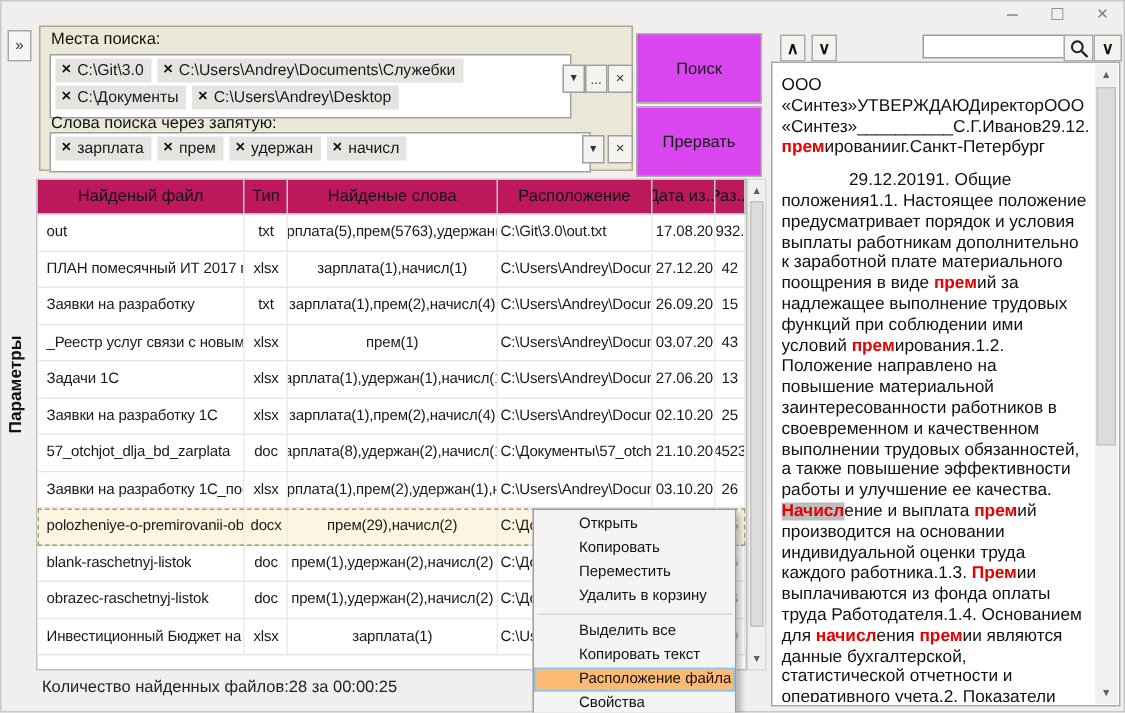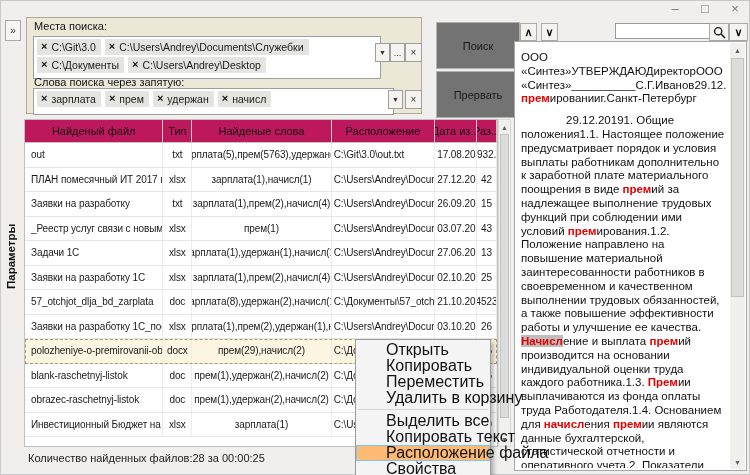--- a/index.html
+++ b/index.html
@@ -21,21 +21,21 @@
   .scope-panel{position:absolute;left:26px;top:17px;width:394px;height:95px;background:#ece8d8;border:1px solid #b2aa94;}
   .scope-label{position:absolute;font-size:11px;color:#111;}
   .chipbox{position:absolute;background:#fff;border:1px solid #9e9e9e;display:flex;flex-wrap:wrap;
            gap:2px 4px;padding:2px 3px;align-content:flex-start;overflow:hidden;font-size:10.5px;}
   .chip{background:#e4e4e1;display:inline-flex;align-items:center;padding:0 5px 1px 4px;height:15px;white-space:nowrap;}
   .chip-x{font-weight:bold;margin-right:4px;font-size:11px;line-height:1;color:#111;}
   .mini-btn{position:absolute;background:#f4f3f0;border:1px solid #9e9e9e;font-size:8px;color:#333;
             display:flex;align-items:center;justify-content:center;}
   .mini-btn.arrow{font-size:7px;}
 
-  .cmd-btn{position:absolute;left:436px;width:82px;height:45px;background:#737373;border:1px solid #b0b0b0;
+  .cmd-btn{position:absolute;left:424px;width:82px;height:45px;background:#d946ef;border:1px solid #b0b0b0;
            font-size:11px;display:flex;align-items:center;justify-content:center;}
 
   
   .tbl{position:absolute;left:24px;top:119px;width:474px;height:328px;background:#fff;
        border:1px solid #c0c0c0;box-sizing:border-box;overflow:hidden;}
   .thead{display:flex;height:22px;background:#be185d;border-bottom:1px solid #c5c5c5;}
   .th{display:flex;align-items:center;justify-content:center;font-size:11px;color:#111;
       border-right:1px solid #c8c8c8;box-sizing:border-box;overflow:hidden;white-space:nowrap;}
   .tr{display:flex;height:24.5px;border-bottom:1px solid #e6e6e4;box-sizing:border-box;background:#fff;}
   .tr.sel{background:#fcf5e1;outline:1px dashed #ac9a66;outline-offset:-1px;}
@@ -47,21 +47,21 @@
   .sb{position:absolute;background:#f0f0ee;border:1px solid #d9d9d7;box-sizing:border-box;}
   .sb-btn{position:absolute;left:0;width:100%;height:14px;display:flex;align-items:center;justify-content:center;
           font-size:7px;color:#606060;background:#f0f0ee;}
   .sb-thumb{position:absolute;left:1px;right:1px;background:#dcdcda;border:1px solid #c3c3c1;}
 
   .status-text{position:absolute;left:28px;top:452px;font-size:11px;color:#222;}
 
   
   .menu{position:absolute;left:355px;top:339px;width:136px;background:#f4f4f4;border:1px solid #9c9c9c;
         box-shadow:3px 3px 4px rgba(0,0,0,0.25);padding:2px 0;z-index:10;box-sizing:border-box;}
-  .menu-item{height:16px;line-height:15px;padding-left:30px;padding-right:4px;font-size:16px;color:#111;white-space:nowrap;}
+  .menu-item{height:16px;line-height:15px;padding-left:30px;padding-right:4px;font-size:10px;color:#111;white-space:nowrap;}
   .menu-item.hl{background:#fdba74;box-shadow:inset 0 0 0 1px #84c3ee;}
   .menu-sep{height:1px;background:#d6d6d6;margin:3px 2px;}
 
   
   .nav-btn{position:absolute;top:23px;width:15px;height:16px;background:#f4f3f0;border:1px solid #aaa;
            display:flex;align-items:center;justify-content:center;font-weight:bold;font-size:11px;color:#111;}
   .find-input{position:absolute;left:615px;top:23px;width:90px;height:14px;border:1px solid #9a9a9a;
               font-size:10px;padding:0 2px;background:#fff;}
   .preview{position:absolute;left:514px;top:41px;width:233px;height:430px;background:#fff;
            border:1px solid #a8a8a8;box-sizing:border-box;overflow:hidden;}

